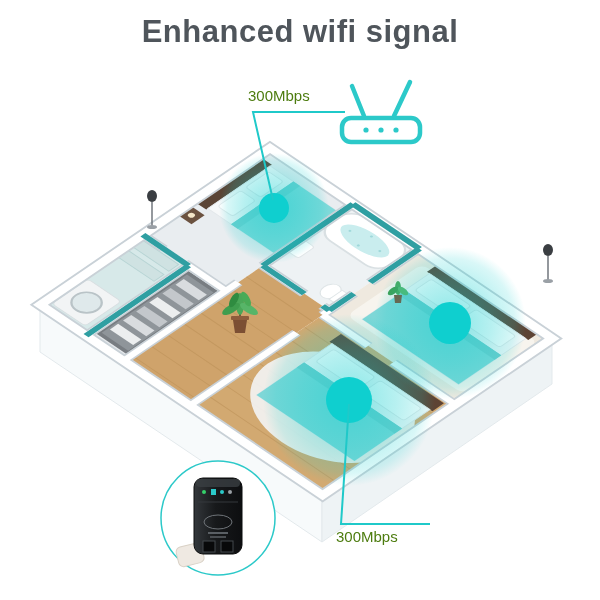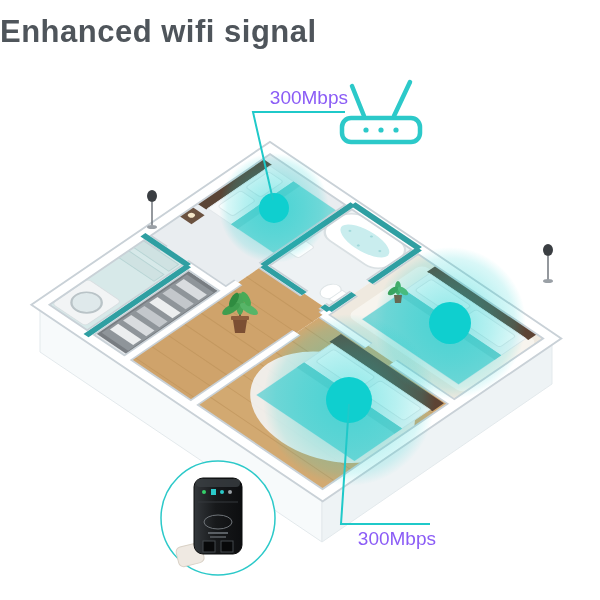--- a/index.html
+++ b/index.html
@@ -2,26 +2,26 @@
 <html><head>
 <meta charset="utf-8">
 <style>
   html,body{margin:0;padding:0;background:#ffffff;}
   .stage{
     position:relative;width:600px;height:600px;background:#ffffff;overflow:hidden;
     font-family:"Liberation Sans",sans-serif;
   }
   .stage svg{position:absolute;left:0;top:0;}
   .title{
-    position:absolute;top:14px;left:0;width:600px;text-align:left;
+    position:absolute;top:14px;left:0;width:600px;text-align:center;
     font-size:31px;font-weight:bold;color:#4f555b;letter-spacing:.5px;
   }
   .speed-label{
-    position:absolute;color:#8b5cf6;font-size:19px;font-weight:400;
-    width:100px;text-align:right;
+    position:absolute;color:#4d7c0f;font-size:15px;font-weight:400;
+    width:100px;text-align:left;
   }
   .speed-label.top{left:248px;top:87px;}
   .speed-label.bottom{left:336px;top:528px;}
 </style>
 </head>
 <body>
 
 <div class="stage">
 
   <svg width="600" height="600" viewBox="0 0 600 600">

